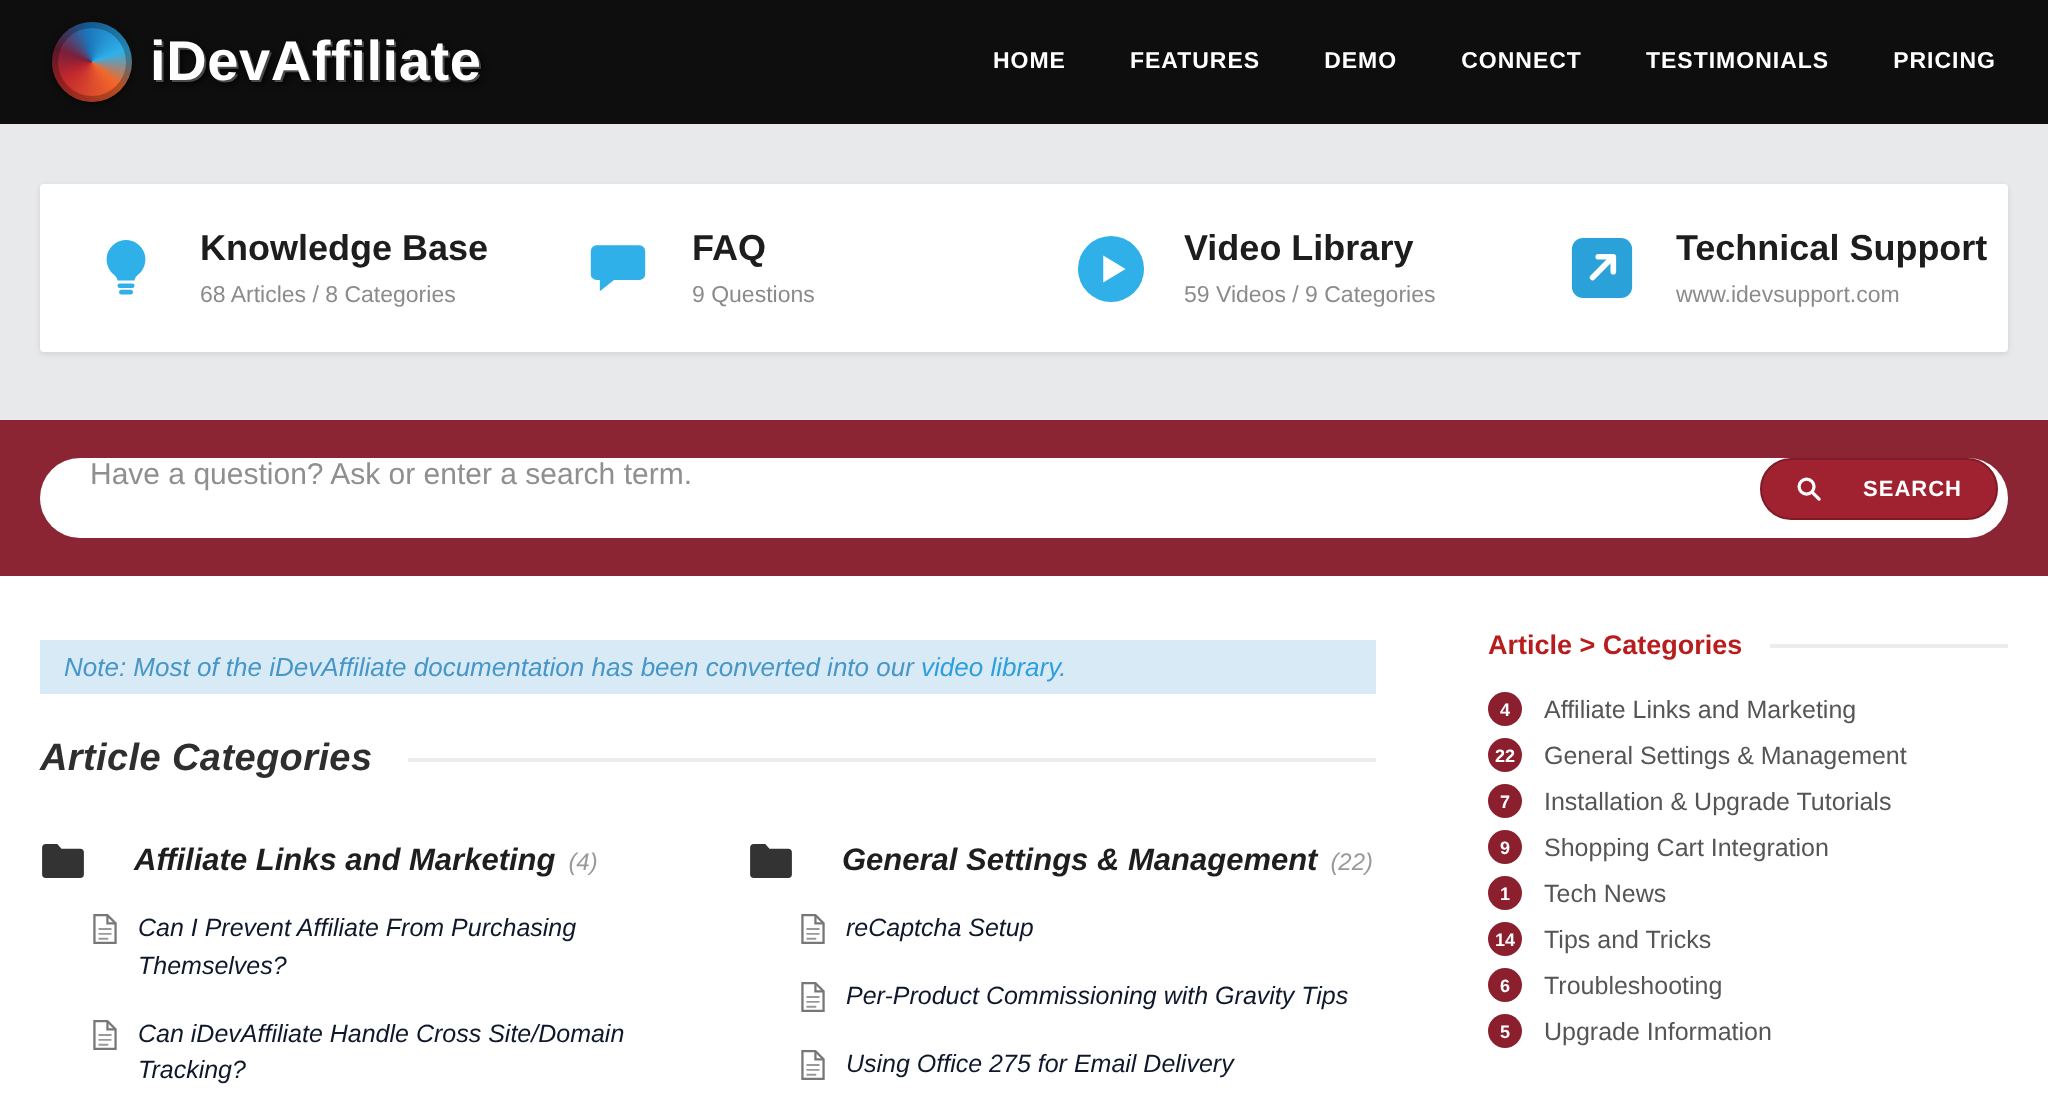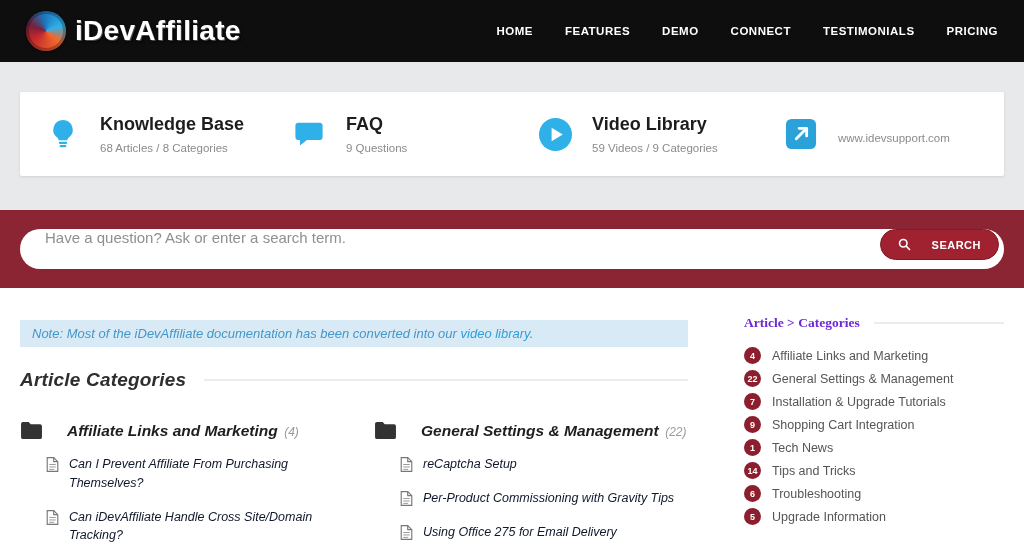--- a/index.html
+++ b/index.html
@@ -46,21 +46,21 @@
   .cat { flex: 1; }
   .cat-head { display: flex; align-items: center; gap: 24px; cursor: pointer; }
   .cat-name { font-size: 15.5px; font-weight: 700; color: #1e1e1e; }
   .cat-count { font-size: 12px; color: #9a9a9a; font-weight: 400; margin-left: 2px; }
   .article { display: flex; gap: 10px; margin-top: 15px; margin-left: 26px; cursor: pointer; }
   .article svg { flex: none; margin-top: 1px; }
   .article-title { font-size: 12.5px; color: #0f172a; line-height: 1.5; }
 
   
   .side-head { display: flex; align-items: center; gap: 14px; margin-top: 27px; }
-  .side-head h3 { font-size: 13.5px; font-weight: 700; color: #6d28d9; font-family: Liberation Serif, serif; }
+  .side-head h3 { font-size: 13.5px; font-weight: 700; color: #b91c1c; }
   .side-list { margin-top: 16px; }
   .side-item { display: flex; align-items: center; gap: 11px; margin-bottom: 6px; height: 17px; cursor: pointer; }
   .badge { width: 17px; height: 17px; flex: none; border-radius: 50%; background: #8c1f2d; color: #fff; font-size: 9px; font-weight: 700;
     display: flex; align-items: center; justify-content: center; }
   .side-label { font-size: 12.5px; color: #555; }
 </style>
 </head>
 <body>
 
 <div class="header">
@@ -122,20 +122,21 @@
 
     <div class="ql">
       <div class="ql-icon">
         <svg viewBox="0 0 34 34" width="32" height="32">
           <rect x="1" y="1" width="32" height="32" rx="6" fill="#2aa2d9"></rect>
           <path d="M12 22L22 12" stroke="#fff" stroke-width="3" stroke-linecap="round"></path>
           <path d="M15 11h8v8" fill="none" stroke="#fff" stroke-width="3" stroke-linecap="round" stroke-linejoin="round"></path>
         </svg>
       </div>
       <div>
+        <div class="ql-title">Technical Support</div>
         <div class="ql-sub">www.idevsupport.com</div>
       </div>
     </div>
 
   </div>
 </div>
 
 <div class="band-maroon">
   <div class="search-bar">
     <input class="search-input" type="text" placeholder="Have a question? Ask or enter a search term." style="">

